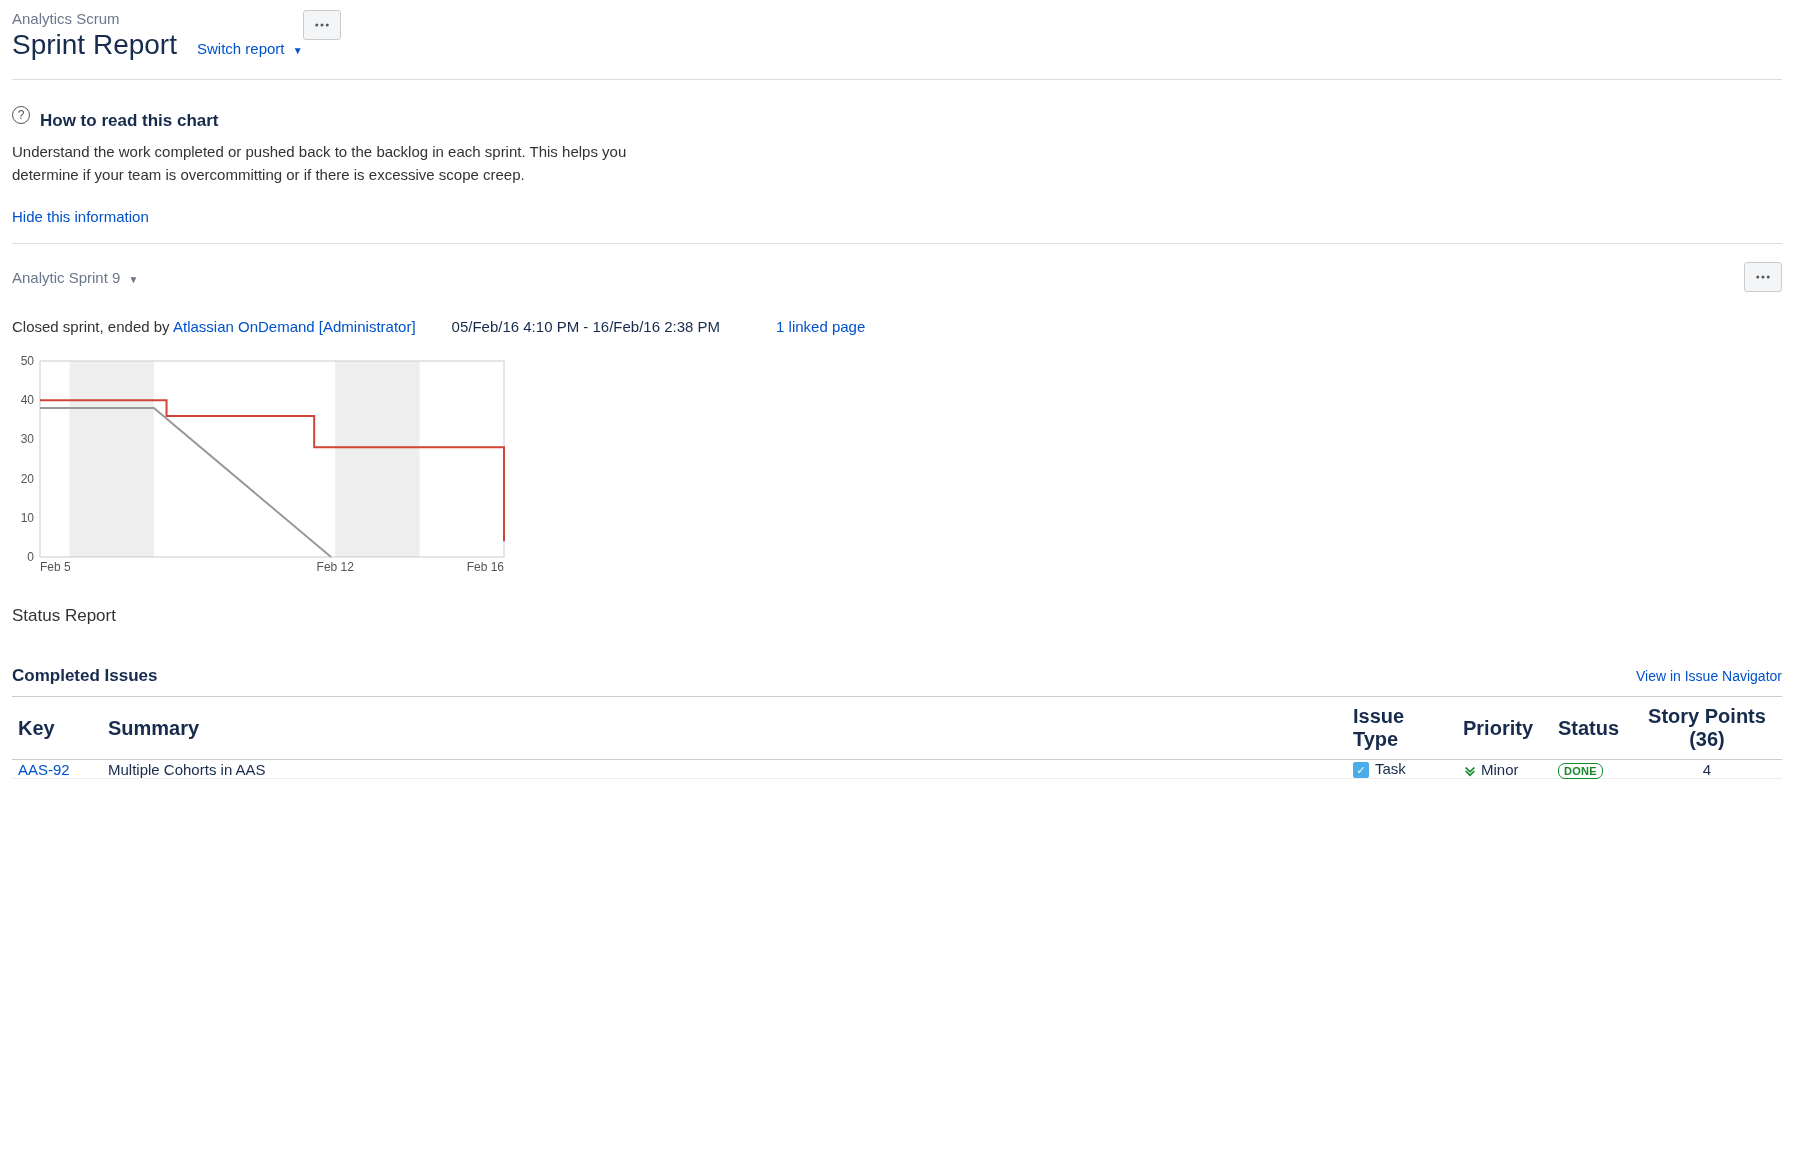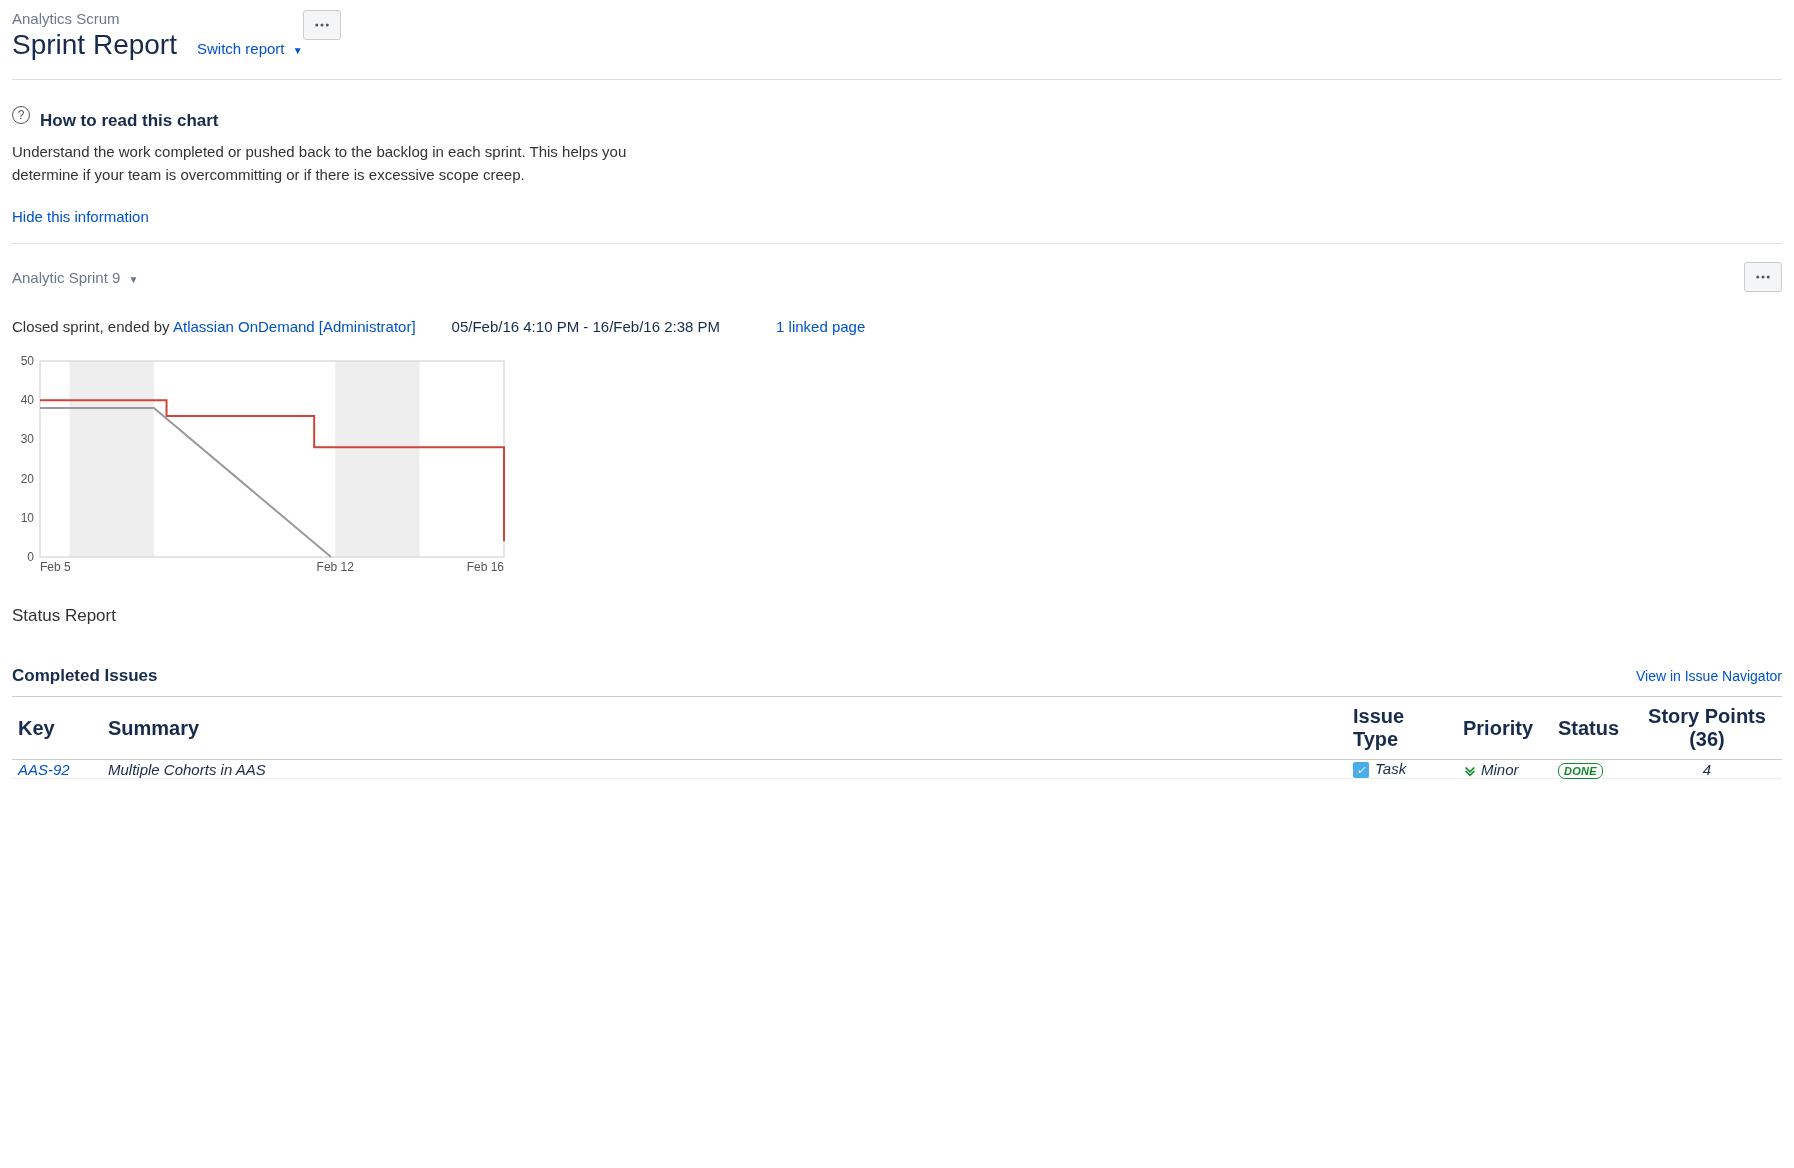--- a/index.html
+++ b/index.html
@@ -27,21 +27,21 @@
 .linked-pages { margin-left: 20px; }
 
 .chart-wrap { margin-top: 20px; position: relative; width: 500px; }
 .chart-svg { display: block; }
 .section-title { font-size: 17px; color: #333; margin-top: 31px; font-weight: 400; }
 .section-row { display: flex; justify-content: space-between; align-items: baseline; margin-top: 40px; }
 .section-title-b { font-size: 17px; font-weight: 700; }
 table.issues { width: 100%; border-collapse: collapse; margin-top: 10px; }
 table.issues th { text-align: left; border-bottom: 1px solid #ccc; border-top: 1px solid #ccc; padding: 8px 6px; font-size: 20px; font-weight: 700; }
 table.issues th.right, table.issues td.right { text-align: center; }
-table.issues td { border-bottom: 1px solid #eee; padding: 0 6px; font-size: 15px; vertical-align: middle; font-style: italic; }
+table.issues td { border-bottom: 1px solid #eee; padding: 0 6px; font-size: 15px; vertical-align: middle; }
 .task-icon { display:inline-flex; align-items:center; justify-content:center; width:16px; height:16px; background:#4BADE8; border-radius:2px; color:#fff; font-size:11px; margin-right:6px; vertical-align:middle; }
 .priority-icon { display:inline-flex; color:#14892C; margin-right:4px; vertical-align:middle; }
 .priority-icon svg { width:14px; height:14px; }
 .status-badge { border:1px solid #14892C; color:#14892C; font-size:11px; font-weight:700; padding:1px 5px; border-radius:7px; letter-spacing:0.3px; }
 .key-link { color:#0052CC; cursor:pointer; }
 </style>
 </head>
 <body>
 
 <div class="header-row">

